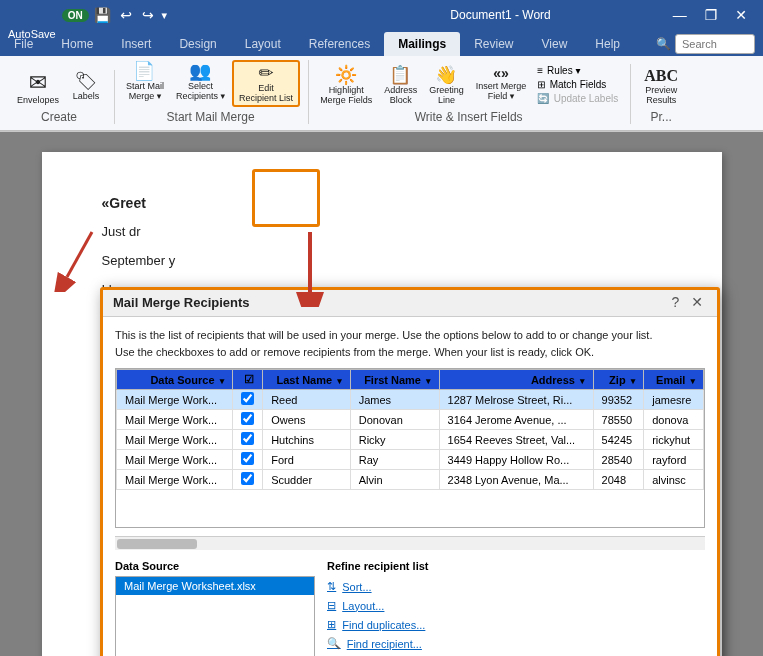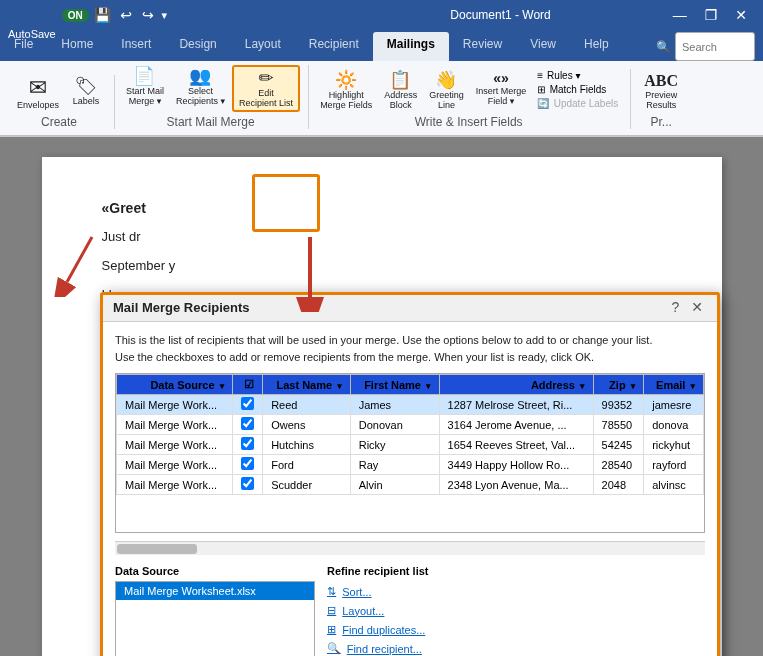--- a/index.html
+++ b/index.html
@@ -103,21 +103,21 @@
       display: flex;
       align-items: center;
       gap: 4px;
     }
     .ribbon-search {
       border: 1px solid #aaa;
       border-radius: 3px;
       padding: 2px 20px 2px 6px;
       font-size: 11px;
       width: 80px;
-      height: 29px;
+      height: 20px;
     }
 
     
     .doc-area {
       background: #808080;
       display: flex;
       justify-content: center;
       padding: 20px;
       position: relative;
       height: calc(656px - 30px - 68px);
@@ -274,21 +274,21 @@
   </div>
 </div>
 
 <div class="ribbon">
   <div class="ribbon-tabs">
     <div class="ribbon-tab">File</div>
     <div class="ribbon-tab">Home</div>
     <div class="ribbon-tab">Insert</div>
     <div class="ribbon-tab">Design</div>
     <div class="ribbon-tab">Layout</div>
-    <div class="ribbon-tab">Recipient</div>
+    <div class="ribbon-tab">References</div>
     <div class="ribbon-tab active">Mailings</div>
     <div class="ribbon-tab">Review</div>
     <div class="ribbon-tab">View</div>
     <div class="ribbon-tab">Help</div>
     <div class="ribbon-right" style="margin-left:auto;display:flex;align-items:center;padding:0 8px;">
       <span style="font-size:12px;color:white;">🔍</span>
       <input class="ribbon-search" placeholder="Search" style="background: white;">
     </div>
   </div>
 

